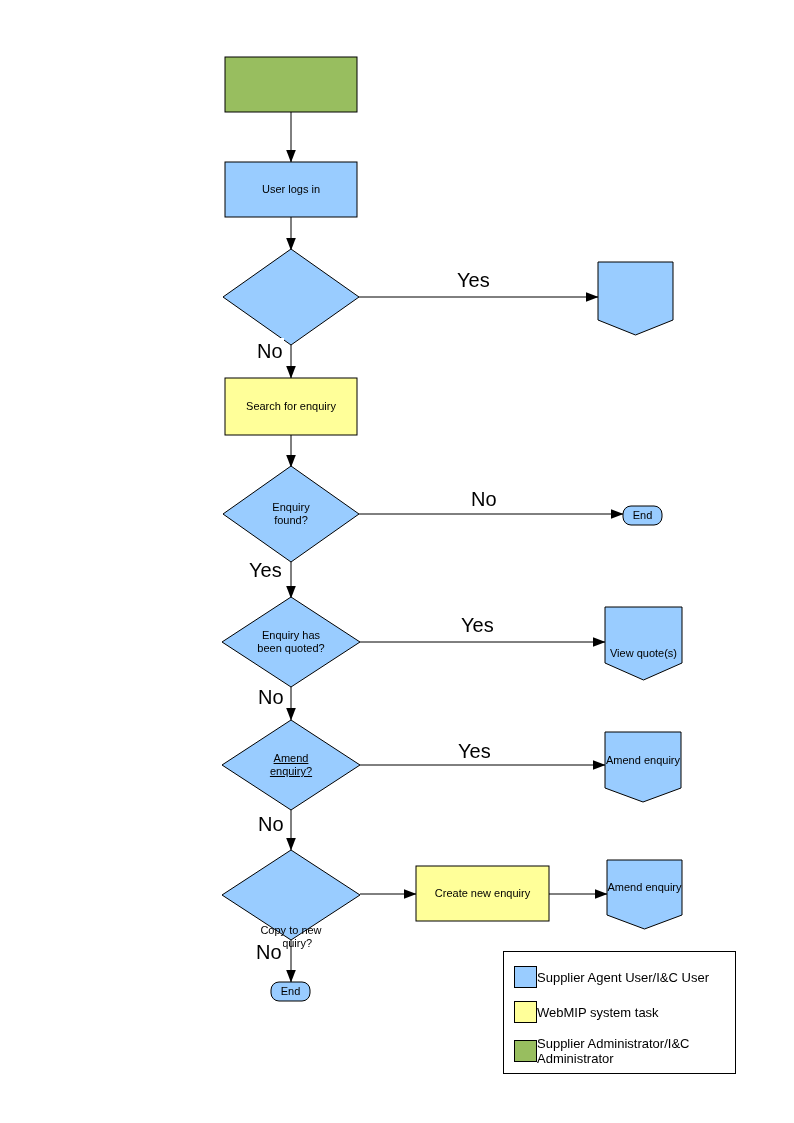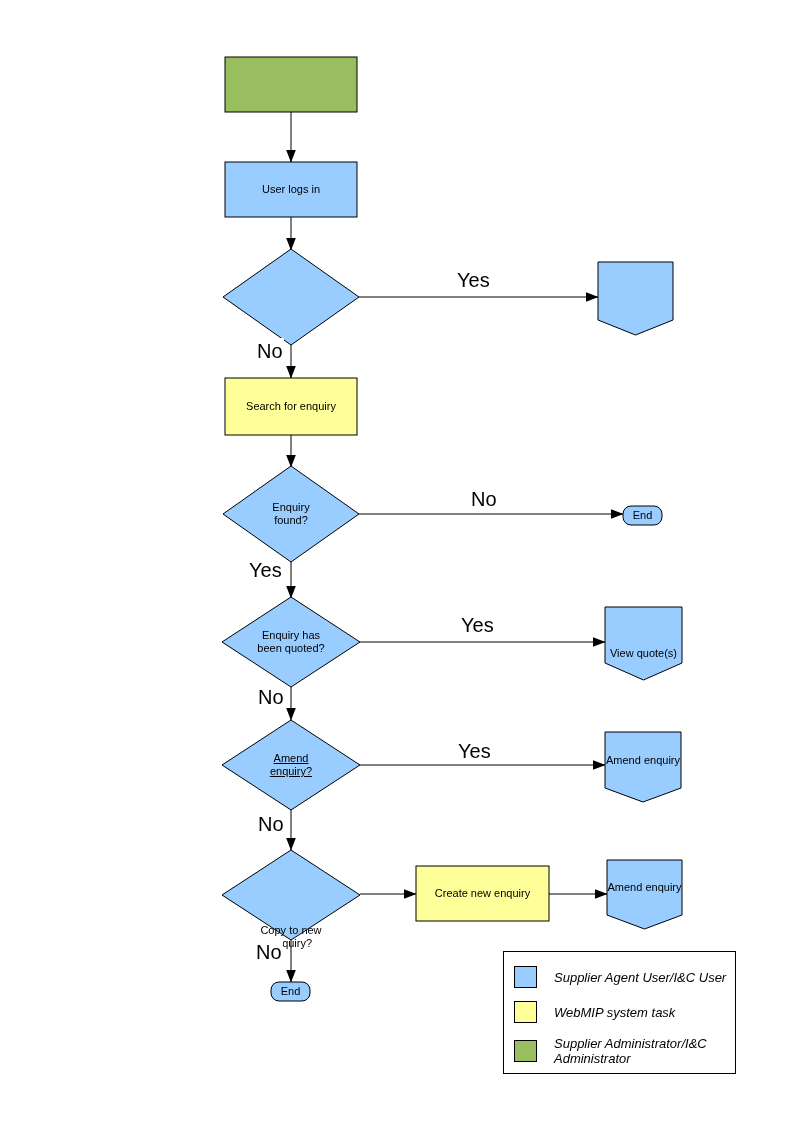--- a/index.html
+++ b/index.html
@@ -24,21 +24,21 @@
   }
   .legend-box{
     position:absolute;left:503px;top:951px;width:231px;height:121px;
     background:#fff;border:1px solid #000;
   }
   .legend-row{position:absolute;left:10px;display:flex;align-items:center;}
   .legend-swatch{width:21px;height:20px;border:1px solid #000;flex:0 0 auto;}
   .legend-swatch.user{background:#99CCFF;}
   .legend-swatch.system{background:#FFFF99;}
   .legend-swatch.admin{background:#98BE5F;}
-  .legend-label{margin-left:17px;font-size:13px;line-height:15px;white-space:pre-line;font-style:italic;}
+  .legend-label{font-size:13px;line-height:15px;white-space:pre-line;}
 </style>
 </head>
 <body>
 
 <div id="canvas">
 
   <svg width="794" height="1123" viewBox="0 0 794 1123">
     <defs>
       <marker id="arr" markerWidth="14" markerHeight="10" refX="12.5" refY="5" orient="auto" markerUnits="userSpaceOnUse">
         <path d="M0,0 L13,5 L0,10 z" fill="#000"></path>

